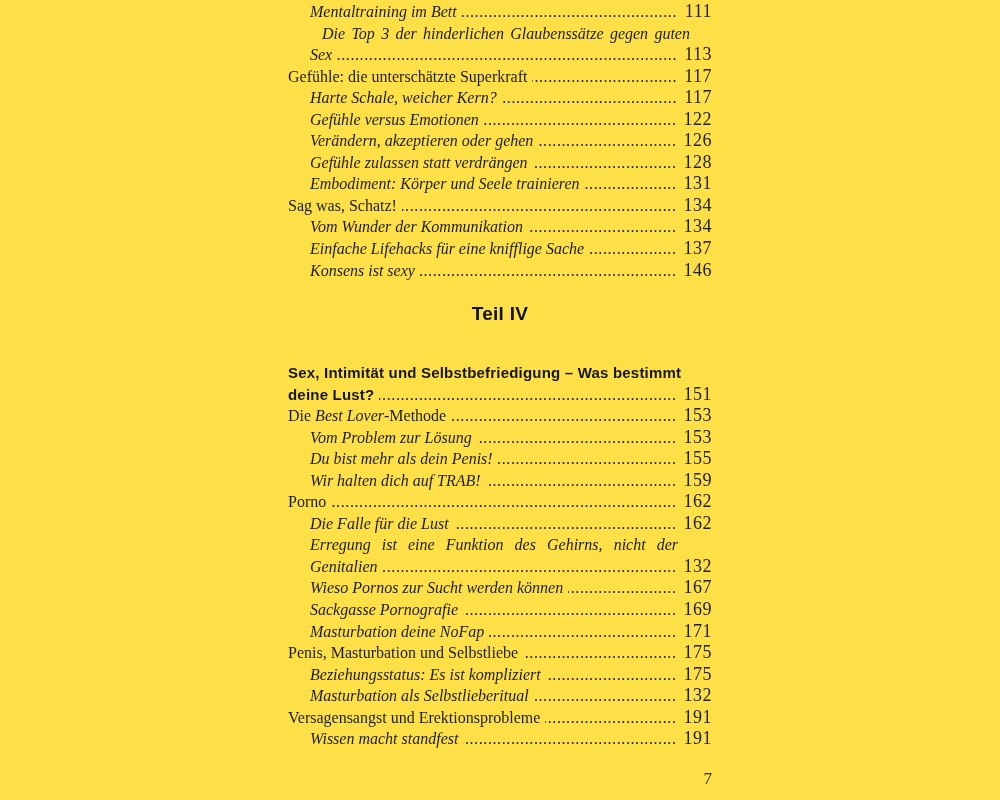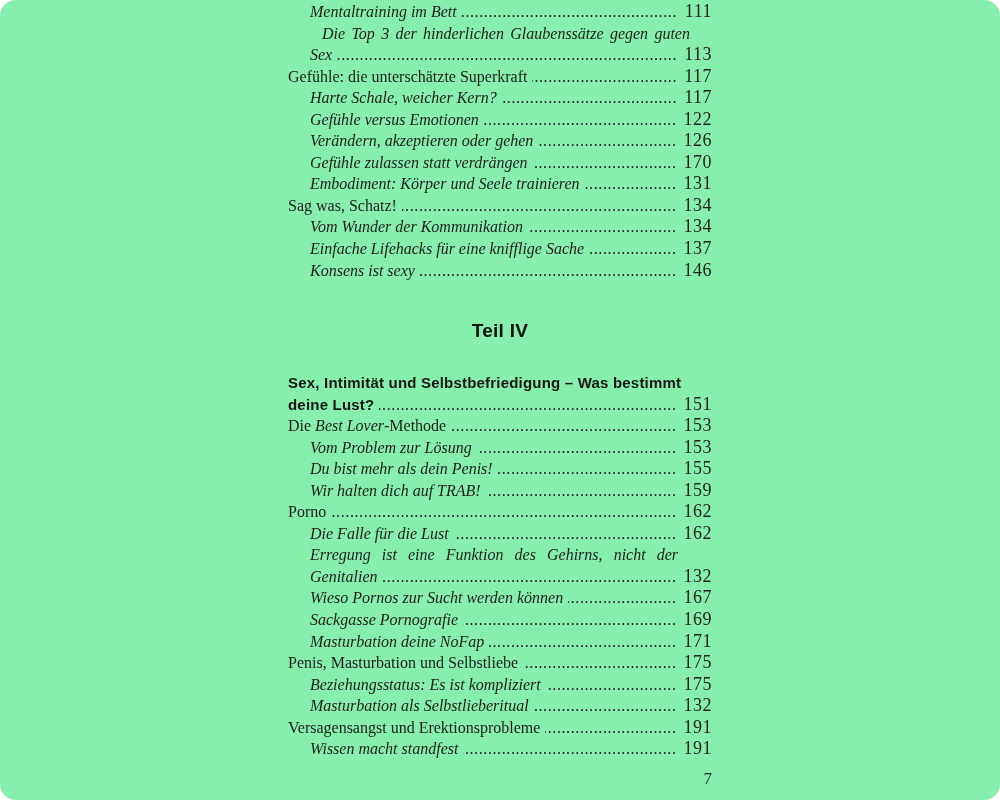--- a/index.html
+++ b/index.html
@@ -11,35 +11,34 @@
     width: 1000px;
     height: 800px;
     position: relative;
     overflow: hidden;
     font-family: "Liberation Serif", serif;
     color: #1e1e1e;
   }
   .page {
     position: absolute;
     inset: 0;
-    background: #86efac;
-    border-radius: 16px;
+    background: #fde047;
   }
   .toc-section {
     position: absolute;
     left: 288px;
     width: 424px;
   }
   .sec-1 { top: 1px; }
-  .sec-2 { top: 372px; }
+  .sec-2 { top: 362px; }
   .part-heading {
     position: absolute;
     left: 288px;
     width: 424px;
-    top: 320px;
+    top: 303px;
     text-align: center;
     font-family: "Liberation Sans", sans-serif;
     font-weight: 700;
     font-size: 19px;
     letter-spacing: 0.3px;
     color: #111111;
   }
   .row {
     display: flex;
     align-items: baseline;
@@ -133,21 +132,21 @@
         <span class="pagenum">122</span>
       </div>
       <div class="row s-sub indent">
         <span class="text"><span>Verändern, akzeptieren oder gehen</span></span>
         <span class="fill">..............................................................................................................</span>
         <span class="pagenum">126</span>
       </div>
       <div class="row s-sub indent">
         <span class="text"><span>Gefühle zulassen statt verdrängen</span></span>
         <span class="fill">..............................................................................................................</span>
-        <span class="pagenum">170</span>
+        <span class="pagenum">128</span>
       </div>
       <div class="row s-sub indent">
         <span class="text"><span>Embodiment: Körper und Seele trainieren</span></span>
         <span class="fill">..............................................................................................................</span>
         <span class="pagenum">131</span>
       </div>
       <div class="row s-chapter">
         <span class="text"><span>Sag was, Schatz!</span></span>
         <span class="fill">..............................................................................................................</span>
         <span class="pagenum">134</span>

